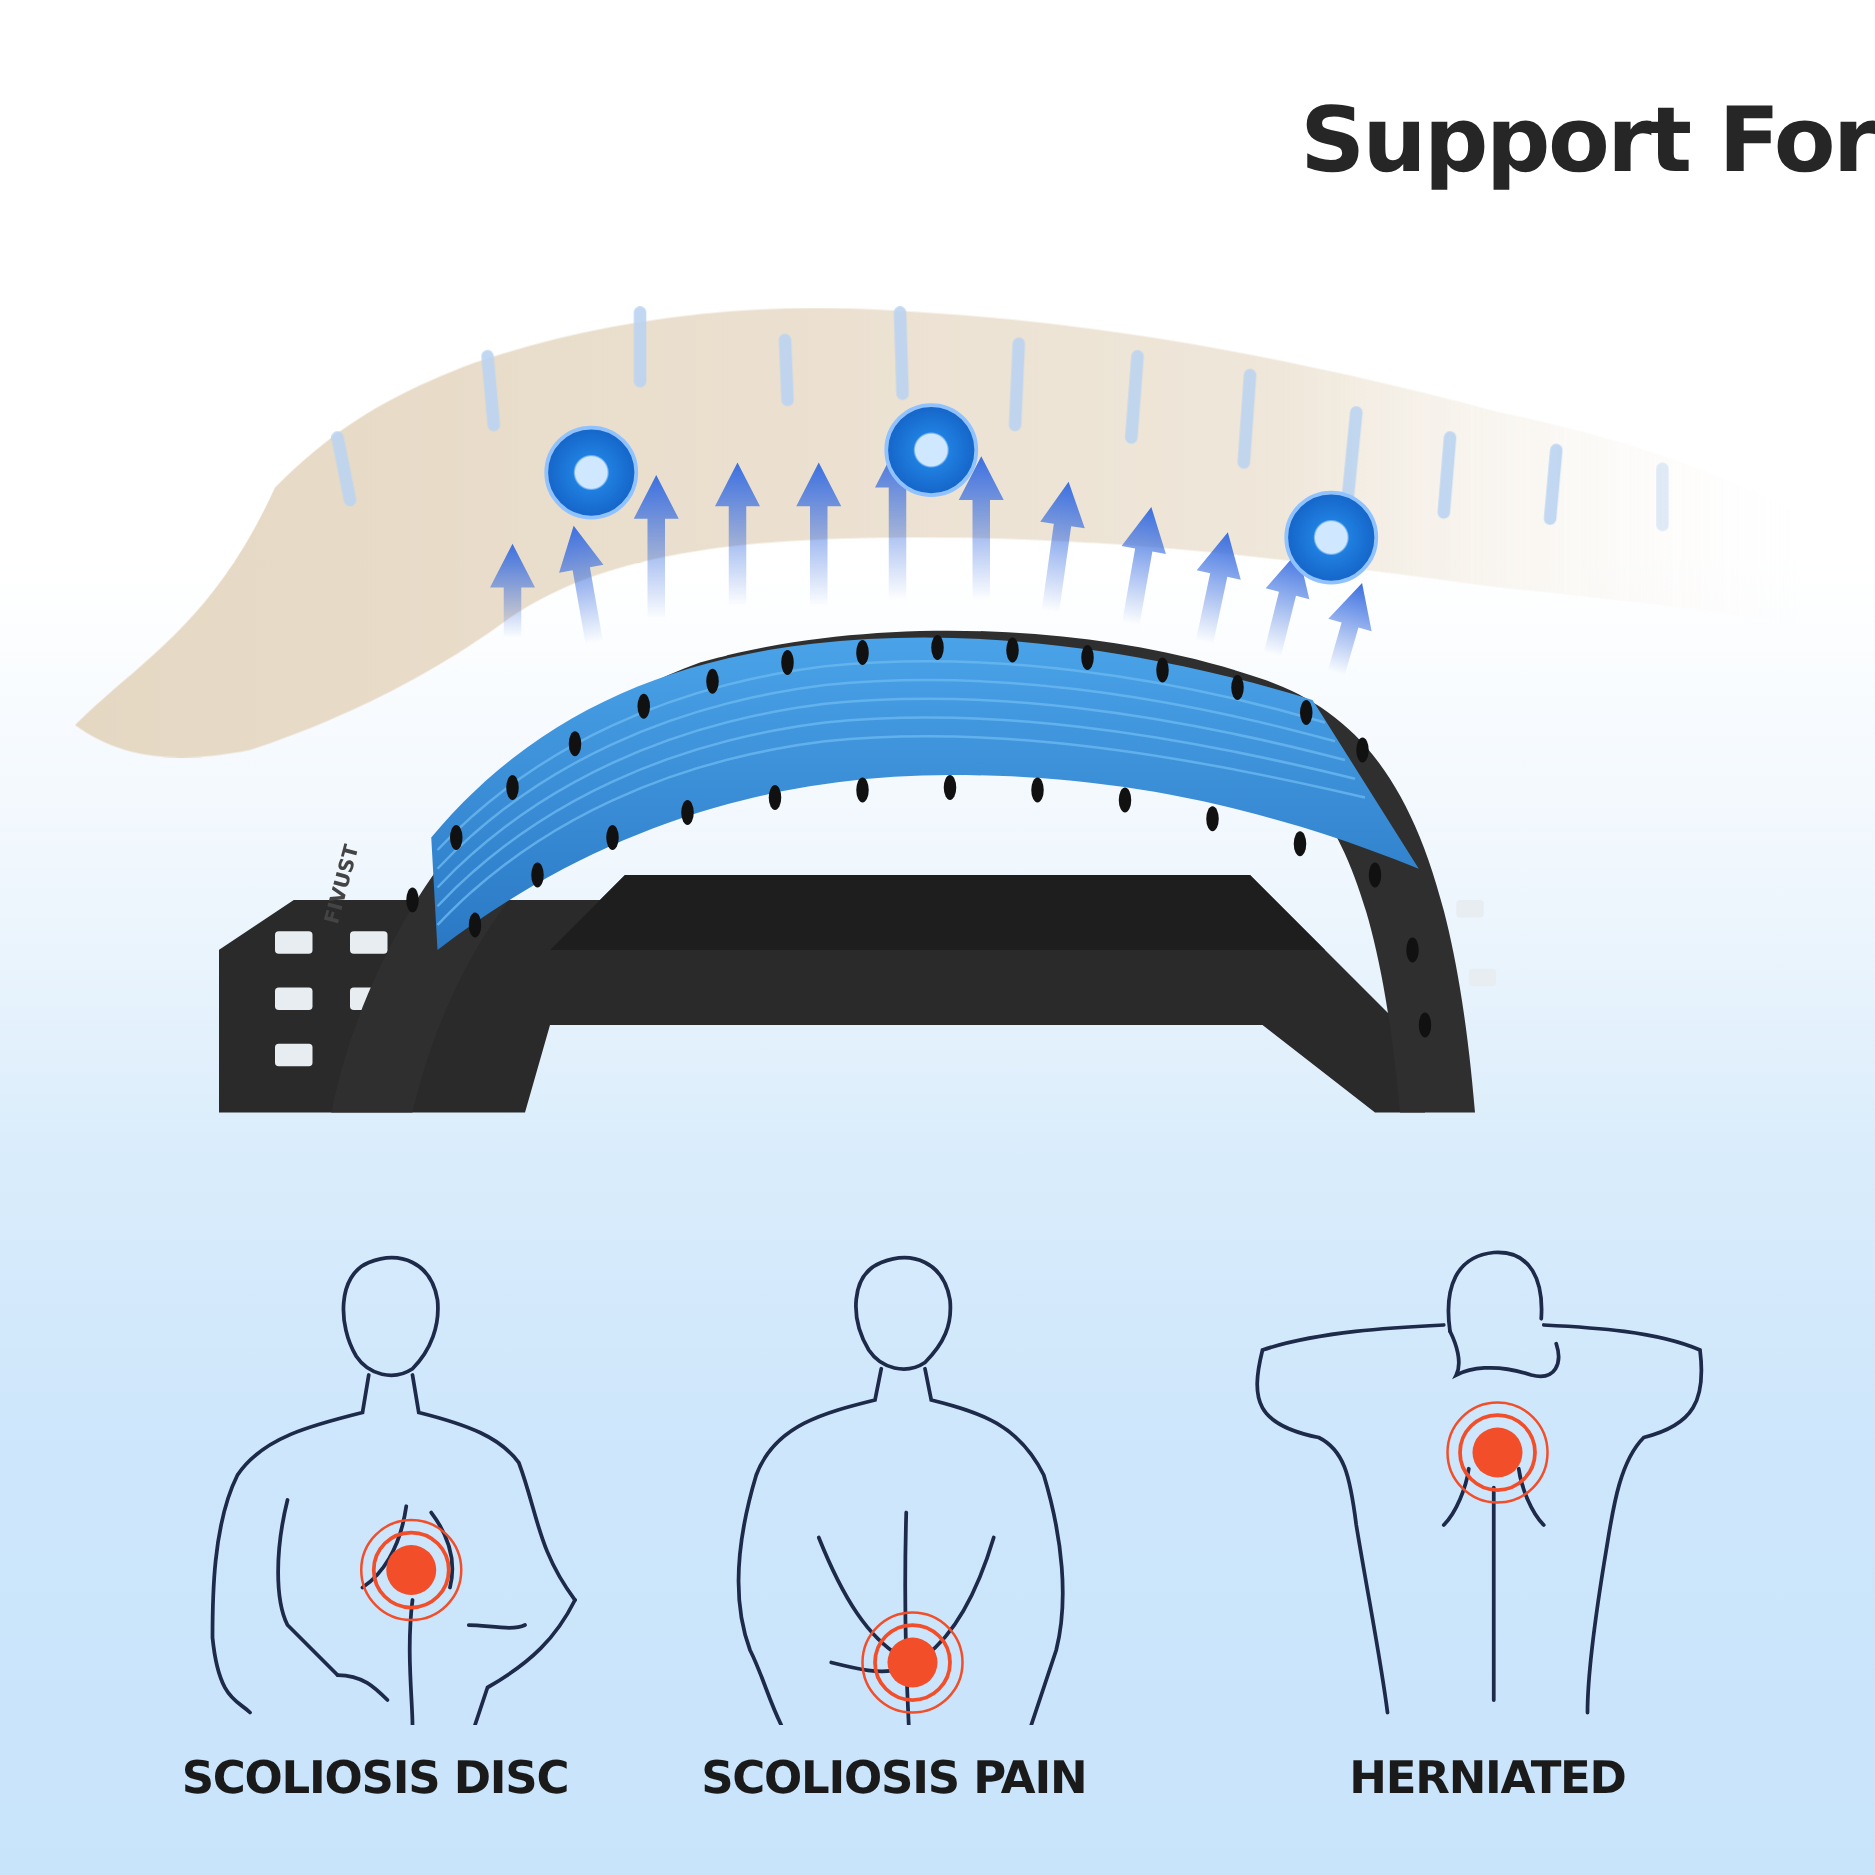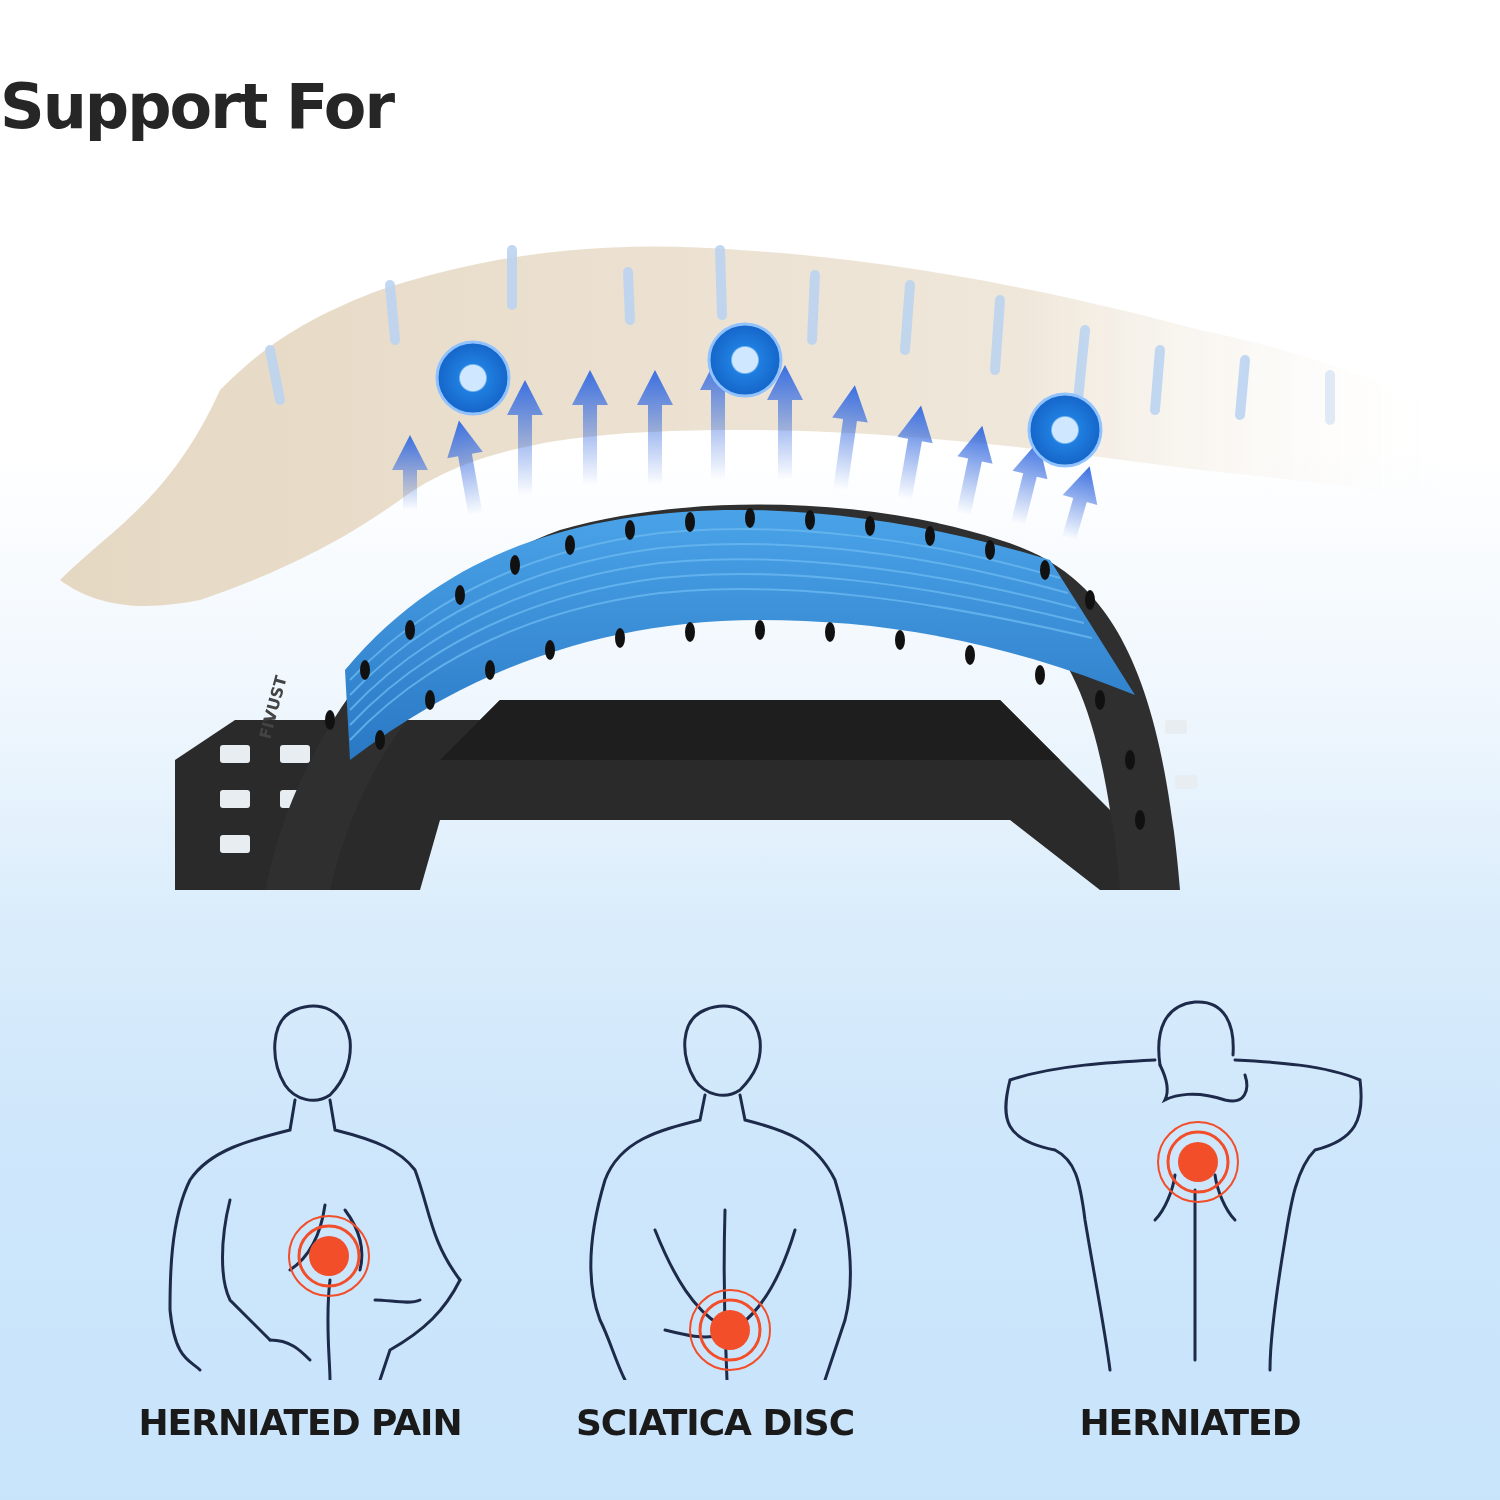--- a/index.html
+++ b/index.html
@@ -1,20 +1,20 @@
 <!DOCTYPE html>
 <html><head>
 <meta charset="utf-8">
 <style>
   html,body{margin:0;padding:0;}
   body{width:1500px;height:1500px;overflow:hidden;font-family:"DejaVu Sans","Liberation Sans",sans-serif;}
   .canvas{position:relative;width:1500px;height:1500px;
     background:linear-gradient(180deg,#ffffff 0%,#ffffff 30%,#eef6fd 48%,#d9ecfb 62%,#cde6fb 78%,#c8e4fb 100%);}
-  .title{position:absolute;left:0;top:70px;width:1500px;text-align:left;
-    font-family:"DejaVu Sans",sans-serif;font-weight:bold;font-size:62px;letter-spacing:-2px;color:#262626;}
+  .title{position:absolute;left:0;top:70px;width:1500px;text-align:right;
+    font-family:"DejaVu Sans",sans-serif;font-weight:bold;font-size:72px;letter-spacing:-2px;color:#262626;}
   .hero{position:absolute;left:0;top:200px;width:1500px;height:720px;}
   .hero svg{width:1500px;height:720px;display:block;}
   .cond{position:absolute;top:980px;width:380px;height:420px;}
   .cond svg{width:380px;height:400px;display:block;}
   .cond-label{position:absolute;top:1402px;font-family:"DejaVu Sans",sans-serif;font-weight:bold;
     font-size:36px;color:#1a1a1a;letter-spacing:-1px;text-align:center;width:420px;}
 </style>
 </head>
 <body>
 
@@ -190,41 +190,41 @@
         <path d="M200 300 C195 340 200 380 200 400"></path>
         <path d="M245 320 C260 320 280 325 290 320"></path>
       </g>
       <g>
         <circle cx="199" cy="276" r="40" fill="none" stroke="#f24e2a" stroke-width="2"></circle>
         <circle cx="199" cy="276" r="30" fill="none" stroke="#f24e2a" stroke-width="3"></circle>
         <circle cx="199" cy="276" r="20" fill="#f24e2a"></circle>
       </g>
     </svg>
   </div>
-  <div class="cond-label" style="left:90px;">HERNIATED PAIN</div>
+  <div class="cond-label" style="left:90px;">SCOLIOSIS DISC</div>
 
   <div class="cond" style="left:545px;">
     <svg viewBox="0 0 380 400">
       <g fill="none" stroke="#1d2a4a" stroke-width="3" stroke-linecap="round">
         <path d="M150 100 C135 75 135 40 160 30 C185 20 210 30 215 60 C217 80 210 95 195 110 C180 120 160 115 150 100 Z"></path>
         <path d="M160 115 L155 140 C115 150 75 160 60 200 C45 250 40 300 55 340 C65 360 70 380 80 400"></path>
         <path d="M195 115 L200 140 C240 150 270 160 290 200 C305 250 310 300 300 340 C290 370 285 385 280 400"></path>
         <path d="M110 250 C130 300 150 330 175 345"></path>
         <path d="M250 250 C235 300 215 330 195 345"></path>
         <path d="M180 230 C178 300 180 360 182 400"></path>
         <path d="M120 350 C140 355 160 360 175 355"></path>
       </g>
       <g>
         <circle cx="185" cy="350" r="40" fill="none" stroke="#f24e2a" stroke-width="2"></circle>
         <circle cx="185" cy="350" r="30" fill="none" stroke="#f24e2a" stroke-width="3"></circle>
         <circle cx="185" cy="350" r="20" fill="#f24e2a"></circle>
       </g>
     </svg>
   </div>
-  <div class="cond-label" style="left:505px;">SCIATICA DISC</div>
+  <div class="cond-label" style="left:505px;">SCOLIOSIS PAIN</div>
 
   <div class="cond" style="left:995px;">
     <svg viewBox="0 0 380 400">
       <g fill="none" stroke="#1d2a4a" stroke-width="3" stroke-linecap="round">
         <path d="M165 85 C160 50 170 25 200 22 C230 20 240 45 238 75"></path>
         <path d="M165 85 C170 95 175 110 170 120 C180 115 200 110 230 120 C250 125 255 110 250 95"></path>
         <path d="M160 80 C120 82 60 85 15 100 C5 140 10 160 60 170 C80 180 85 200 90 240 C100 300 110 350 115 390"></path>
         <path d="M240 80 C280 82 330 85 365 100 C370 140 360 160 320 170 C300 190 295 230 290 260 C280 320 275 360 275 390"></path>
         <path d="M200 210 C200 280 200 340 200 380"></path>
         <path d="M160 240 C170 230 178 210 180 195"></path>

